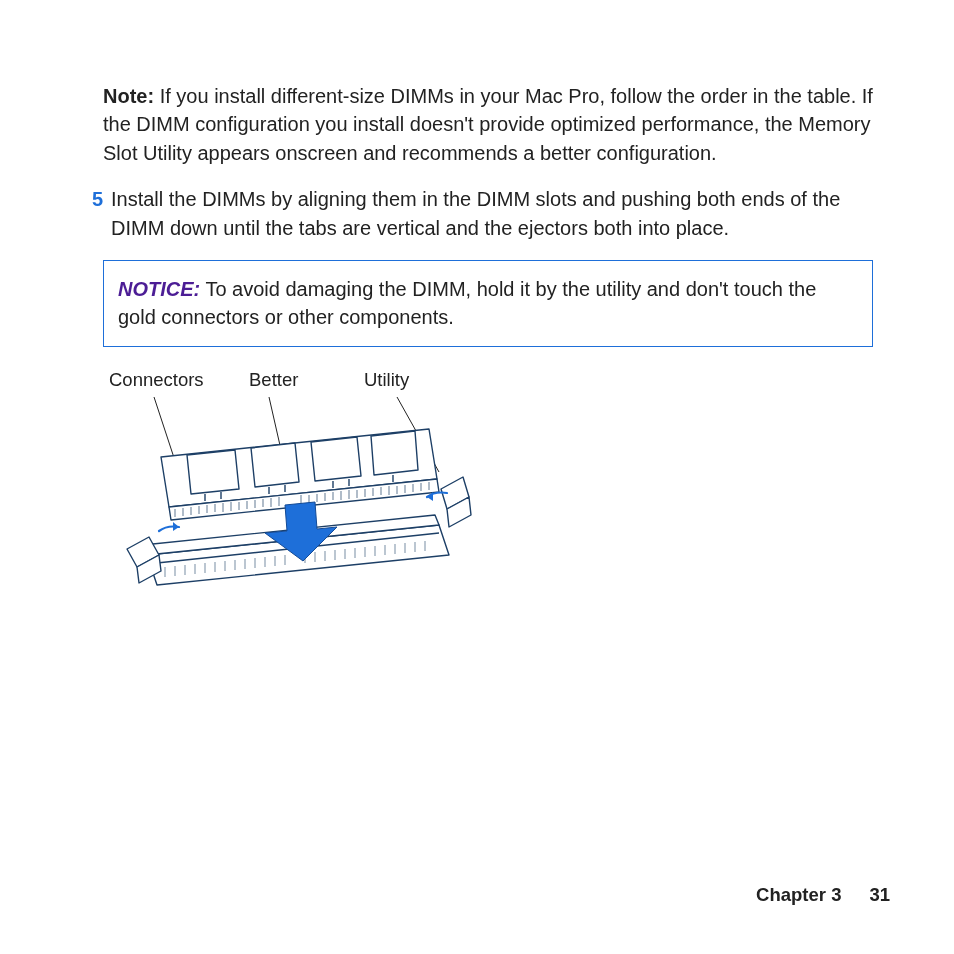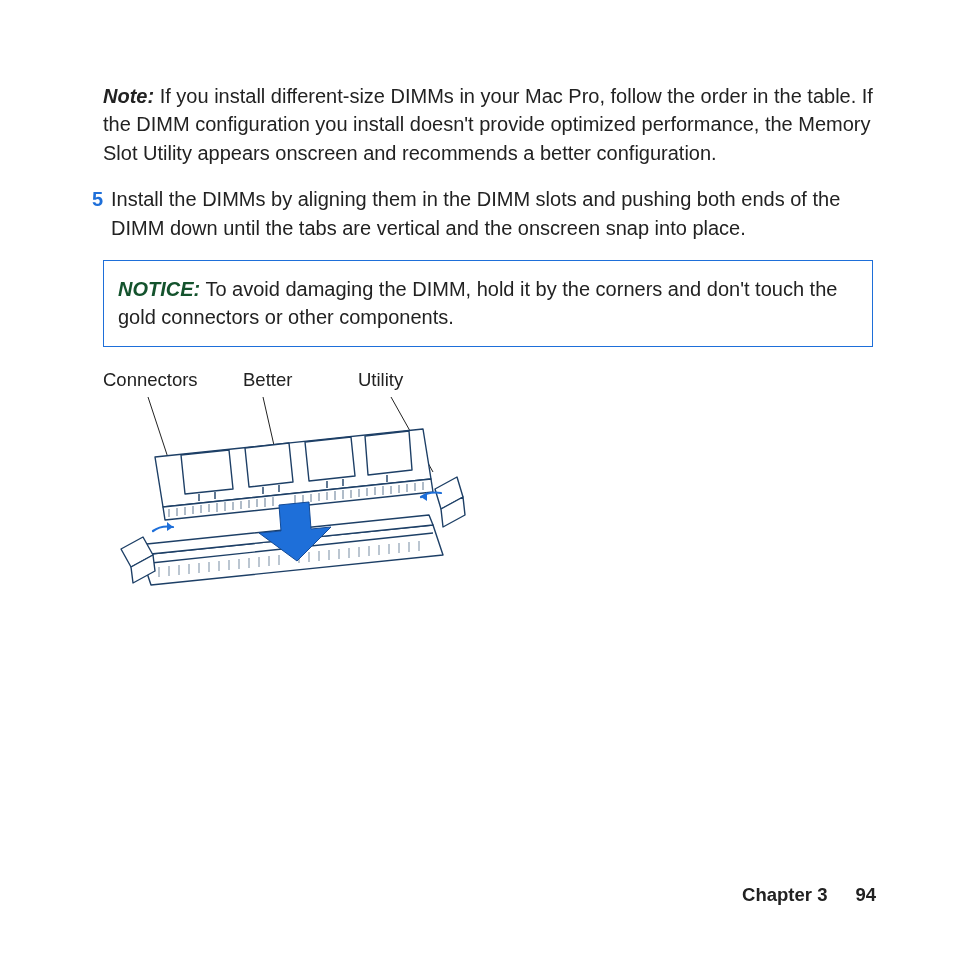--- a/index.html
+++ b/index.html
@@ -19,21 +19,20 @@
     left: 103px;
     top: 82px;
     width: 770px;
   }
   .para {
     line-height: 1.42;
     margin-bottom: 18px;
     color: #222;
   }
   .note-head {
-    font-style: italic;
     font-weight: 600;
   }
   .step-row {
     display: flex;
     flex-direction: row;
     align-items: flex-start;
     margin-left: -22px;
     margin-bottom: 18px;
   }
   .step-num {
@@ -53,49 +52,49 @@
   .notice-box {
     border: 1px solid #1e6fd9;
     padding: 14px 14px 14px 14px;
     margin-top: 4px;
     margin-bottom: 22px;
     line-height: 1.42;
     width: 770px;
     box-sizing: border-box;
   }
   .notice-head {
-    color: #14532d;
+    color: #4c1d95;
     font-style: italic;
     font-weight: 700;
   }
   
   .figure-wrap {
     position: relative;
     width: 500px;
-    margin-left: 0;
+    margin-left: 6px;
   }
   .fig-labels {
     display: flex;
     flex-direction: row;
     font-size: 18.5px;
     color: #222;
     margin-bottom: 6px;
   }
   .fig-labels > div:nth-child(1){ width: 140px; }
   .fig-labels > div:nth-child(2){ width: 115px; }
   .fig-labels > div:nth-child(3){ width: 120px; }
   .svg-holder {
     width: 370px;
     height: 200px;
   }
   
   .footer {
     position: absolute;
     bottom: 48px;
-    right: 78px;
+    right: 64px;
     font-size: 18.5px;
     display: flex;
     align-items: baseline;
     gap: 14px;
   }
   .footer .chap {
     font-weight: 700;
     color: #222;
   }
   .footer .chaptitle {
@@ -112,25 +111,25 @@
 
 <div class="page">
 
   <div class="para">
     <span class="note-head">Note:</span><span> If you install different-size DIMMs in your Mac Pro, follow the order in the table. If the DIMM configuration you install doesn't provide optimized performance, the Memory Slot Utility appears onscreen and recommends a better configuration.</span>
   </div>
 
 
   <div class="step-row">
     <div class="step-num">5</div>
-    <div class="step-text">Install the DIMMs by aligning them in the DIMM slots and pushing both ends of the DIMM down until the tabs are vertical and the onscreen snap into place.</div>
+    <div class="step-text">Install the DIMMs by aligning them in the DIMM slots and pushing both ends of the DIMM down until the tabs are vertical and the ejectors both into place.</div>
   </div>
 
   <div class="notice-box">
-    <span class="notice-head">NOTICE:</span><span> To avoid damaging the DIMM, hold it by the corners and don't touch the gold connectors or other components.</span>
+    <span class="notice-head">NOTICE:</span><span> To avoid damaging the DIMM, hold it by the utility and don't touch the gold connectors or other components.</span>
   </div>
 
   <div class="figure-wrap">
     <div class="fig-labels">
       <div>Connectors</div>
       <div>Better</div>
       <div>Utility</div>
     </div>
     <div class="svg-holder">
       <svg viewBox="0 0 370 200" width="370" height="200">
@@ -254,14 +253,14 @@
           <polygon points="176,108 206,105 208,132 228,130 194,164 156,136 178,134" fill="#1e6fd9" stroke="#134a96" stroke-width="1"></polygon>
         </g>
       </svg>
     </div>
   </div>
 
 </div>
 
 <div class="footer">
   <span class="chap">Chapter 3</span>
-  <span class="pagenum">94</span>
+  <span class="pagenum">31</span>
 </div>
 
 </body></html>

